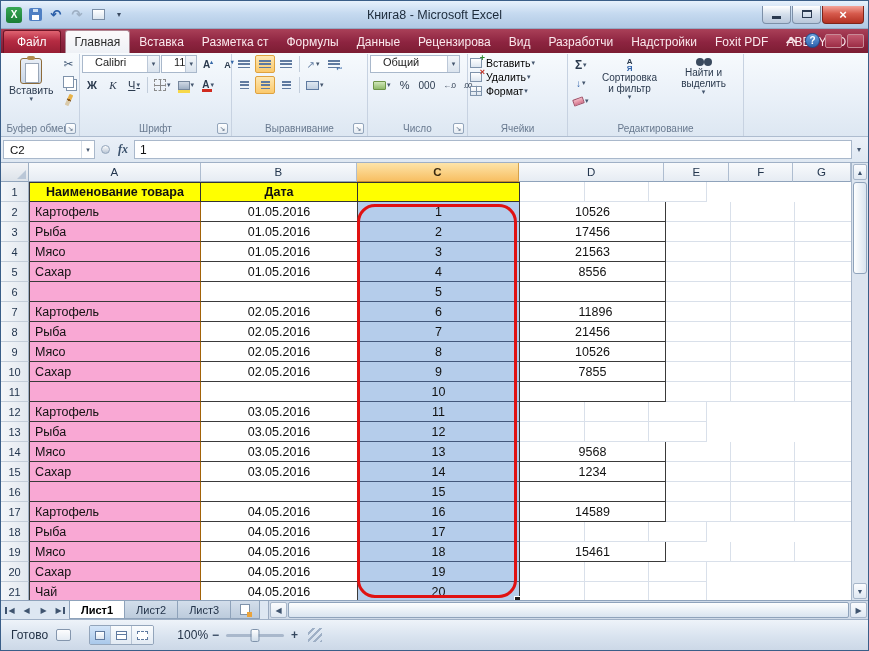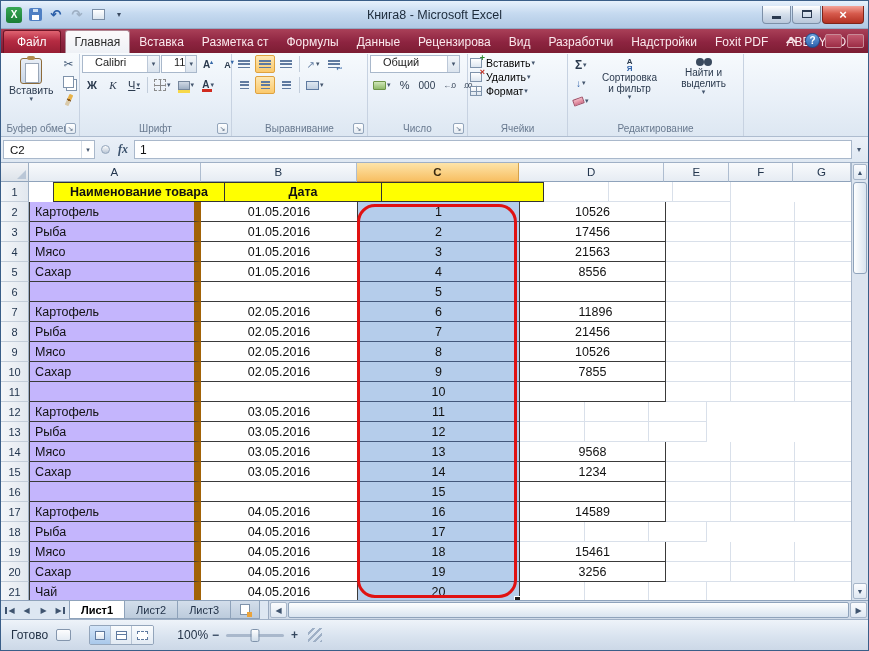--- a/index.html
+++ b/index.html
@@ -145,21 +145,21 @@
 .corner{width:28px;background:linear-gradient(#f2f4f7,#dde3ea);border-right:1px solid #9fb0c4;border-bottom:1px solid #8fa3bb;position:relative;}
 .corner::after{content:"";position:absolute;right:2px;bottom:2px;border-left:9px solid transparent;border-bottom:9px solid #bac7d7;}
 .colhdr{display:flex;align-items:center;justify-content:center;font-size:11.5px;color:#23364e;border-right:1px solid #aebdd0;border-bottom:1px solid #8fa3bb;background:linear-gradient(#f8fafc,#e6ecf3);}
 .colhdr.sel{background:linear-gradient(#fde4a9,#f8bf62);border-right:1px solid #d5a24a;border-bottom:1px solid #c98f2f;color:#3a2a10;font-weight:bold;}
 .grow{display:flex;height:20px;}
 .rowhdr{width:28px;flex:0 0 28px;display:flex;align-items:center;justify-content:center;font-size:11px;color:#23364e;background:linear-gradient(to right,#f4f6f9,#e2e8ef);border-right:1px solid #9fb0c4;border-bottom:1px solid #c3cdd9;}
 .cell{font-size:12.5px;display:flex;align-items:center;padding:0 5px;overflow:hidden;white-space:nowrap;color:#111;flex:0 0 auto;}
 .cell.center{justify-content:center;padding:0 2px;}
 .c-plain{background:#fff;border-right:1px solid #d9e0ea;border-bottom:1px solid #d9e0ea;}
 .c-yellow{background:#ffff00;font-weight:bold;border-right:1px solid #333;border-bottom:1px solid #333;border-top:1px solid #333;}
-.c-green{background:#c4b5fd;border-right:7px solid #a16207;border-bottom:1px solid #3a3a3a;}
+.c-green{background:#f9a8d4;border-right:1px solid #a16207;border-bottom:1px solid #3a3a3a;}
 .c-white{background:#fff;border-right:1px solid #3a3a3a;border-bottom:1px solid #3a3a3a;}
 .c-blue{background:#b5cdeb;border-right:1px solid #3a3a3a;border-bottom:1px solid #44597c;}
 .cell.first{border-left:1px solid #3a3a3a;}
 .sel-annotation{position:absolute;left:356px;top:41px;width:160px;height:394px;border:3px solid #e01212;border-radius:18px;pointer-events:none;z-index:6;}
 .fill-handle{position:absolute;left:513px;top:433px;width:7px;height:7px;background:#1d1d1d;border:1px solid #fff;z-index:7;}
 
 .vscroll{width:17px;flex:0 0 17px;background:#dbe4ef;border-left:1px solid #a7b6c9;display:flex;flex-direction:column;}
 .varrow{height:16px;display:flex;align-items:center;justify-content:center;font-size:7px;color:#3f546f;background:linear-gradient(#fbfcfe,#dfe8f2);border:1px solid #a7b6c9;border-radius:2px;margin:1px;}
 .vthumb{height:92px;margin:1px;background:linear-gradient(to right,#fdfefe,#d9e4f0);border:1px solid #8fa3bb;border-radius:3px;}
 .vtrack{flex:1;}
@@ -479,21 +479,21 @@
           <div class="colhdr" style="width: 157px;">B</div>
           <div class="colhdr sel" style="width: 162px;">C</div>
           <div class="colhdr" style="width: 146px;">D</div>
           <div class="colhdr" style="width: 65px;">E</div>
           <div class="colhdr" style="width: 64px;">F</div>
           <div class="colhdr" style="width: 58px;">G</div>
         </div>
       <div>
           <div class="grow">
             <div class="rowhdr">1</div>
-            <div class="cell c-yellow first center" style="width: 172px; margin-left: 24px;">Наименование товара</div>
+            <div class="cell c-yellow first center" style="width: 172px;">Наименование товара</div>
             <div class="cell c-yellow center" style="width: 157px;">Дата</div>
             <div class="cell c-yellow center" style="width: 162px;"></div>
             <div class="cell c-plain center" style="width: 65px;"></div>
             <div class="cell c-plain center" style="width: 64px;"></div>
             <div class="cell c-plain center" style="width: 58px;"></div>
           </div>
           <div class="grow">
             <div class="rowhdr">2</div>
             <div class="cell c-green first" style="width: 172px;">Картофель</div>
             <div class="cell c-white center" style="width: 157px;">01.05.2016</div>
@@ -668,21 +668,20 @@
             <div class="cell c-white center" style="width: 146px;">15461</div>
             <div class="cell c-plain center" style="width: 65px;"></div>
             <div class="cell c-plain center" style="width: 64px;"></div>
             <div class="cell c-plain center" style="width: 58px;"></div>
           </div>
           <div class="grow">
             <div class="rowhdr">20</div>
             <div class="cell c-green first" style="width: 172px;">Сахар</div>
             <div class="cell c-white center" style="width: 157px;">04.05.2016</div>
             <div class="cell c-blue center" style="width: 162px;">19</div>
-            <div class="cell c-white center" style="width: 146px;">3256</div>
             <div class="cell c-plain center" style="width: 65px;"></div>
             <div class="cell c-plain center" style="width: 64px;"></div>
             <div class="cell c-plain center" style="width: 58px;"></div>
           </div>
           <div class="grow">
             <div class="rowhdr">21</div>
             <div class="cell c-green first" style="width: 172px;">Чай</div>
             <div class="cell c-white center" style="width: 157px;">04.05.2016</div>
             <div class="cell c-blue center" style="width: 162px;">20</div>
             <div class="cell c-plain center" style="width: 65px;"></div>

